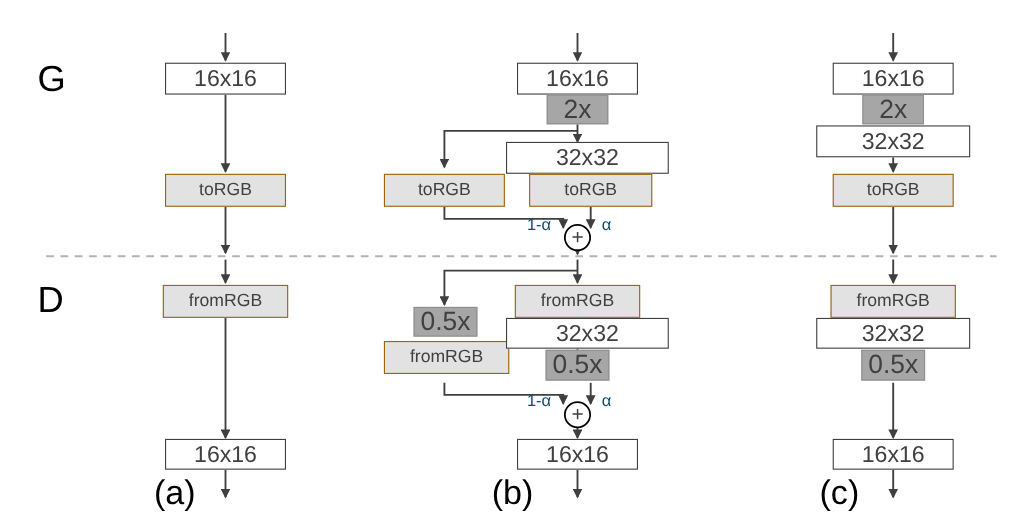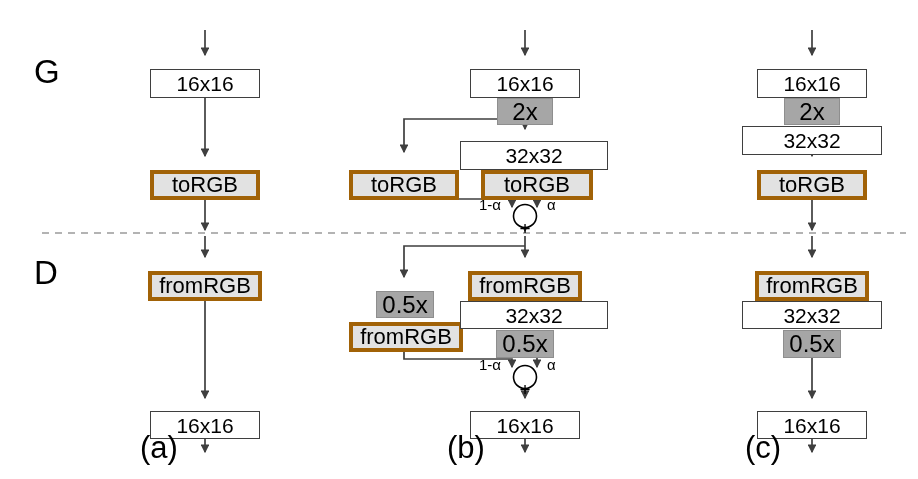--- a/index.html
+++ b/index.html
@@ -10,47 +10,46 @@
     background:#ffffff;
     font-family:"Liberation Sans","DejaVu Sans",sans-serif;
     overflow:hidden;
   }
   #svg-layer{position:absolute;left:0;top:0;width:918px;height:479px;}
 
   .node{
     position:absolute;
     box-sizing:border-box;
     display:flex;align-items:center;justify-content:center;
-    color:#000000;
+    color:#404040;
     line-height:1;
     white-space:nowrap;
-    margin-top:12px;
   }
   
   .res{
     background:#ffffff;
     border:1.6px solid #3f3f3f;
     font-size:21px;
   }
   
   .rgb{
     background:#e2e2e2;
-    border:4px solid #a16207;
-    font-size:22px;
+    border:1px solid #a16207;
+    font-size:16px;
   }
   
   .scale{
     background:#a6a6a6;
     border:1.2px solid #8e8e8e;
     font-size:24px;
   }
   .branch-label{
     position:absolute;
     font-size:15px;
-    color:#000000;
+    color:#0c4a6e;
     white-space:nowrap;
     line-height:1;
   }
   .side-label{
     position:absolute;
     font-size:33px;
     color:#000;
     line-height:1;
   }
   .panel-label{

